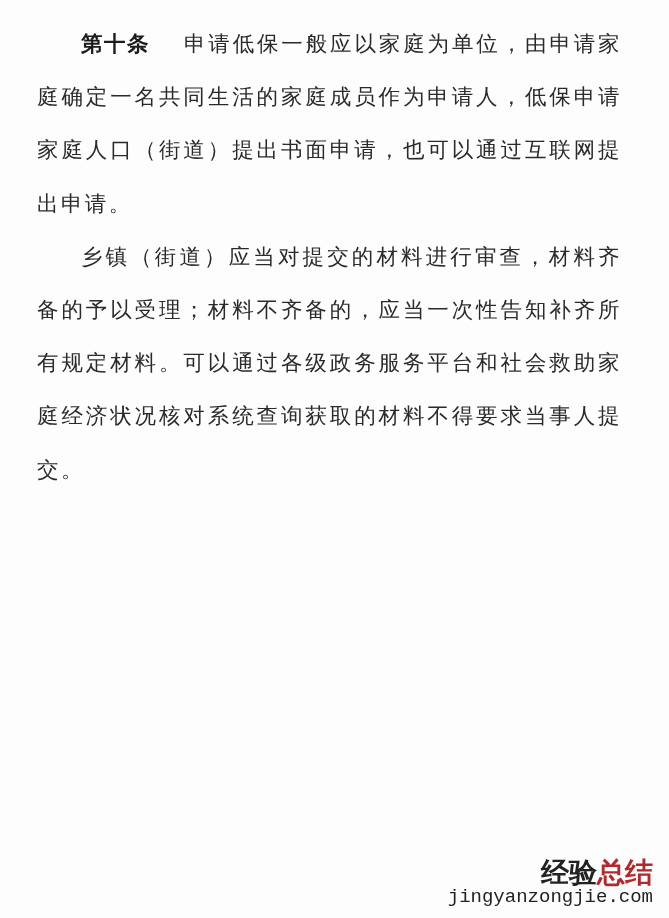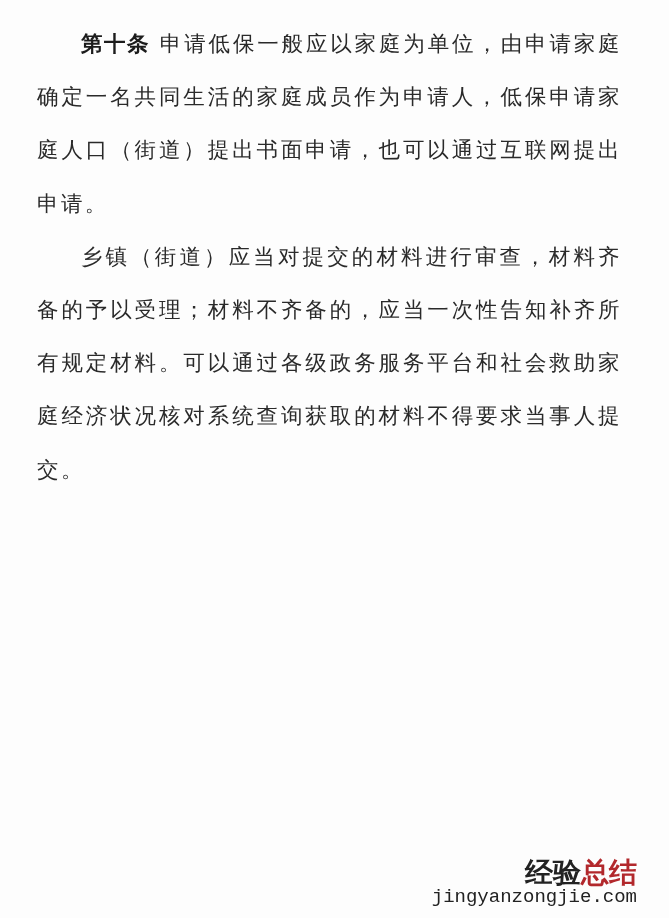--- a/index.html
+++ b/index.html
@@ -17,25 +17,25 @@
     letter-spacing: 2.4px;
     margin: 0;
     text-align: justify;
     text-align-last: left;
   }
   .para.indent { text-indent: 44px; }
   .article-no {
     font-family: "DejaVu Sans", "Liberation Sans", sans-serif;
     font-weight: bold;
     color: #1c1c1c;
-    margin-right: 10px;
+    margin-right: 34px;
     letter-spacing: 1px;
   }
   .watermark {
-    position: absolute; right: 32px; bottom: 12px;
+    position: absolute; right: 16px; bottom: 12px;
     text-align: right; background: rgba(253,253,253,0.9); padding: 0 0 0 6px;
   }
   .wm-title { font-family: "DejaVu Sans", sans-serif; font-weight: bold; font-size: 28px; line-height: 30px; letter-spacing: 0px; }
   .wm-title .a { color: #222; }
   .wm-title .b { color: #b2282c; }
   .wm-url { font-family: Liberation Mono, monospace; font-size: 19px; color: #222; line-height: 18px; }
 </style>
 </head>
 <body>
 

